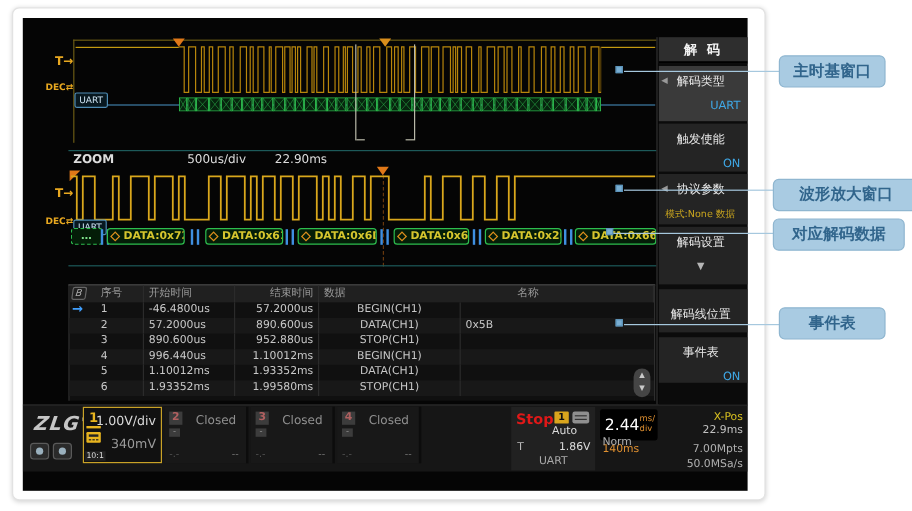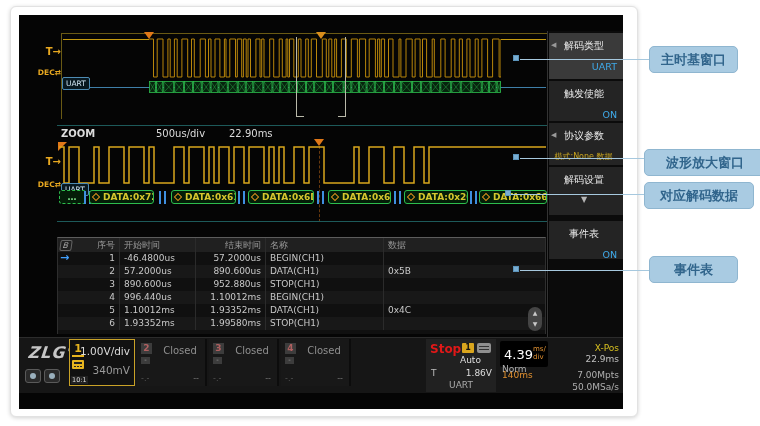--- a/index.html
+++ b/index.html
@@ -49,24 +49,24 @@
   .sepbar { position:absolute; top:2px; width:2px; height:13px; background:#3f8fe0; }
 
   
   .etable { left:38px; top:222px; width:489px; height:97px; background:#101010;
             border-top:1px solid #5c5c5c; border-left:1px solid #2e2e2e; border-right:1px solid #2e2e2e; }
   .erow { display:flex; height:13px; line-height:13px; font-size:9px; color:#c8c8c8; }
   .erow.hdr { background:#202020; color:#9a9a9a; height:14px; line-height:14px; }
   .erow:nth-child(odd):not(.hdr) { background:#181818; }
   .ec { overflow:hidden; white-space:nowrap; border-right:1px solid #2b2b2b; padding:0 4px; }
   .ec.icon { width:22px; border-right:none; padding:0 2px; }
-  .ec.num { width:40px; text-align:right; }
+  .ec.num { width:40px; text-align:left; }
   .ec.t1 { width:76px; }
   .ec.t2 { width:70px; text-align:right; }
-  .ec.nm { width:118px; text-align:left; }
+  .ec.nm { width:118px; text-align:center; }
   .ec.dt { flex:1; text-align:left; border-right:none; }
   .busicon { display:inline-block; font-style:italic; font-size:8px; border:1px solid #666;
              border-radius:2px; padding:0 2px; line-height:9px; transform:skewX(-8deg); color:#aaa; }
   .rowarrow { color:#41a0ff; font-weight:bold; font-size:11px; line-height:12px; }
   .scrollpill { right:3px; bottom:3px; width:14px; height:24px; background:#454545;
                 border-radius:7px; text-align:center; color:#c9c9c9; font-size:6px; line-height:11px; }
 
   
   .toolbar { left:0; top:322px; width:604px; height:56px; background:#161616;
              border-top:1px solid #2c2c2c; }
@@ -339,22 +339,22 @@
           </div>
         </div>
       <div class="abs sepline" style="left:38px;top:206px;width:490px;"></div>
 
       <div class="abs etable">
         <div class="erow hdr">
           <div class="ec icon"><span class="busicon">B</span></div>
           <div class="ec num">序号</div>
           <div class="ec t1">开始时间</div>
           <div class="ec t2">结束时间</div>
+          <div class="ec dt">数据</div>
           <div class="ec nm" style="text-align:left">名称</div>
-          <div class="ec dt">数据</div>
         </div>
         <div class="erow">
           <div class="ec icon"><span class="rowarrow">→</span></div>
           <div class="ec num">1</div>
           <div class="ec t1">-46.4800us</div>
           <div class="ec t2">57.2000us</div>
           <div class="ec nm">BEGIN(CH1)</div>
           <div class="ec dt"></div>
         </div>
         <div class="erow">
@@ -380,21 +380,20 @@
           <div class="ec t2">1.10012ms</div>
           <div class="ec nm">BEGIN(CH1)</div>
           <div class="ec dt"></div>
         </div>
         <div class="erow">
           <div class="ec icon"></div>
           <div class="ec num">5</div>
           <div class="ec t1">1.10012ms</div>
           <div class="ec t2">1.93352ms</div>
           <div class="ec nm">DATA(CH1)</div>
-          <div class="ec dt">0x4C</div>
         </div>
         <div class="erow">
           <div class="ec icon"></div>
           <div class="ec num">6</div>
           <div class="ec t1">1.93352ms</div>
           <div class="ec t2">1.99580ms</div>
           <div class="ec nm">STOP(CH1)</div>
           <div class="ec dt"></div>
         </div>
         <div class="abs scrollpill">
@@ -455,56 +454,60 @@
               <i class="l2"></i>
             </div>
           <div class="abs autotxt">Auto</div>
           <div class="abs tlabel">T</div>
           <div class="abs tlevel">1.86V</div>
           <div class="abs ttype">UART</div>
         </div>
 
         <div class="abs tbblk">
           <div class="abs tbbox">
-            <span class="abs tbval">4.39</span>
+            <span class="abs tbval">2.44</span>
             <span class="abs tbunit">
               <span>ms/</span><br>
               <span>div</span>
             </span>
           </div>
           <div class="abs xpos">X-Pos</div>
           <div class="abs xposv">22.9ms</div>
           <div class="abs rect1">140ms</div>
           <div class="abs rect2">7.00Mpts</div>
           <div class="abs rect3">Norm</div>
           <div class="abs rect4">50.0MSa/s</div>
         </div>
       </div>
 
       <div class="abs panelsep"></div>
       <div class="abs menu">
+        <div class="mtitle">解 码</div>
         <div class="mitem sel" style="height:46px;">
           <span class="larr">◀</span>
           <span class="lbl">解码类型</span>
           <span class="val">UART</span>
         </div>
         <div class="mitem" style="height:40px;">
           <span class="lbl">触发使能</span>
           <span class="val">ON</span>
         </div>
         <div class="mitem" style="height:42px;">
           <span class="larr">◀</span>
           <span class="lbl">协议参数</span>
           <span class="val yellow">模式:None 数据</span>
         </div>
         <div class="mitem" style="height:48px;">
           <span class="lbl">解码设置</span>
           <span class="val gray">▼</span>
         </div>
         <div class="gap"></div>
+        <div class="mitem" style="height:36px;">
+          <span class="lbl" style="margin-top:8px;">解码线位置</span>
+        </div>
         <div class="gap"></div>
         <div class="mitem" style="height:38px;">
           <span class="lbl">事件表</span>
           <span class="val">ON</span>
         </div>
       </div>
     </div>
   </div>
 
   <div class="cline" style="left:520px;top:59px;width:130px;"></div>

